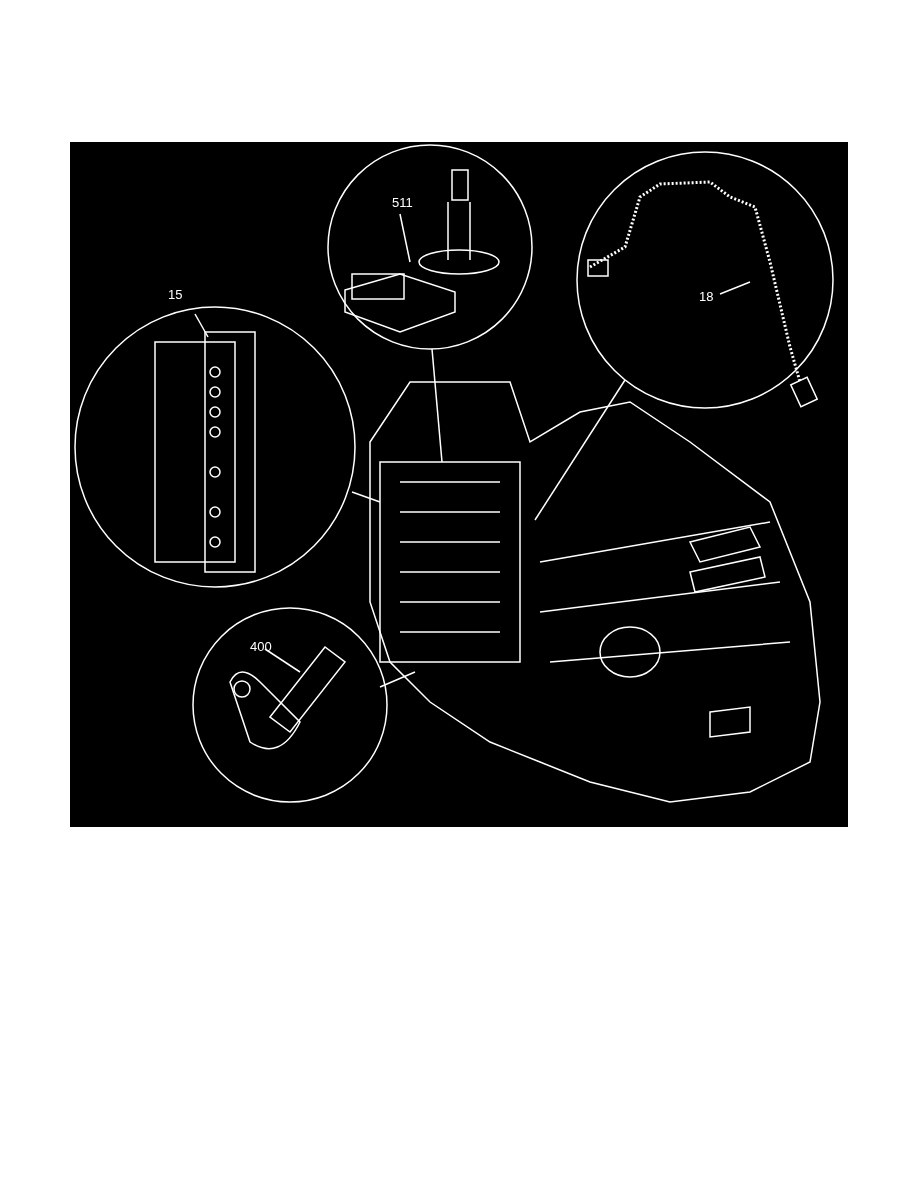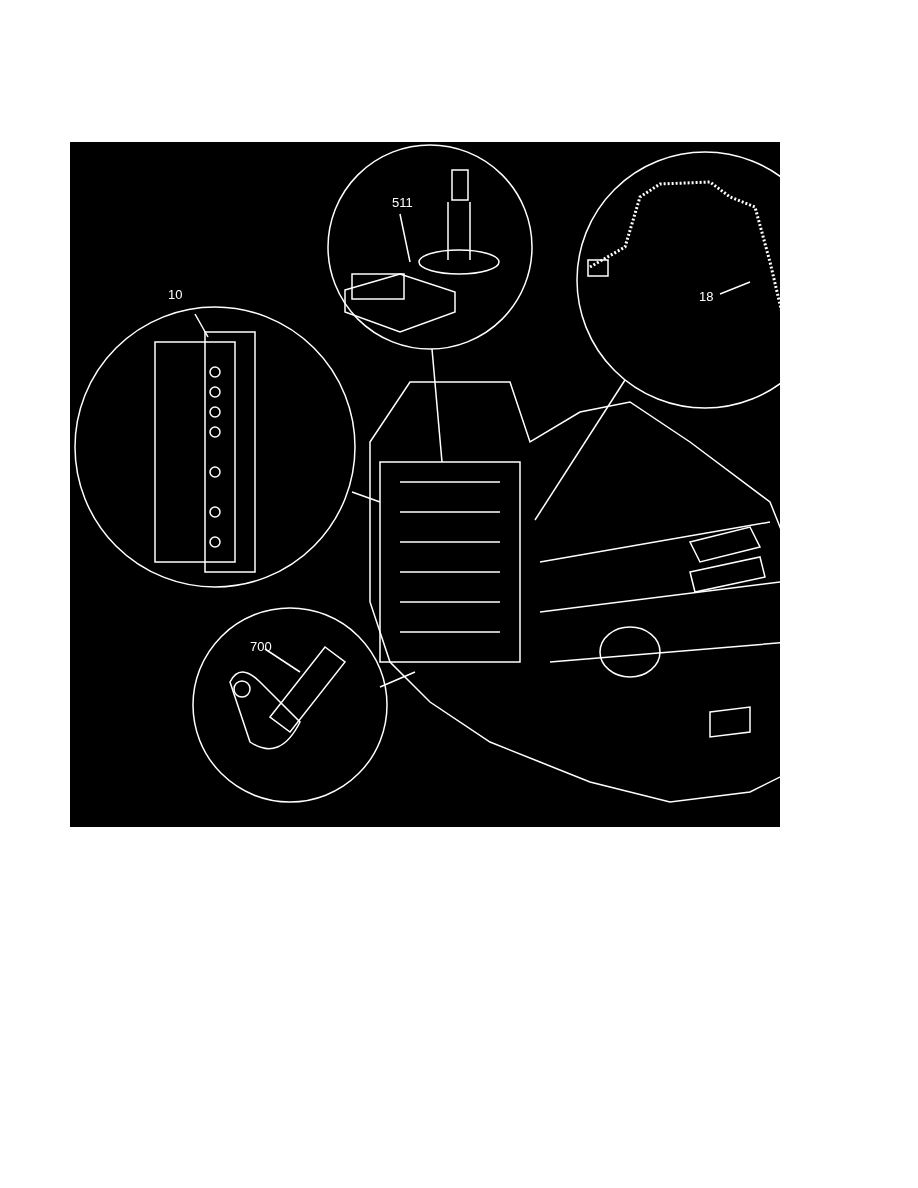--- a/index.html
+++ b/index.html
@@ -1,17 +1,17 @@
 <!DOCTYPE html>
 <html><head>
 <meta charset="utf-8">
 <style>
   html, body { margin: 0; padding: 0; background: #ffffff; }
   body { width: 918px; height: 1188px; position: relative; overflow: hidden; font-family: "Liberation Sans", sans-serif; }
-  #panel { position: absolute; left: 70px; top: 142px; width: 710px; height: 685px; background: #000000; overflow: hidden; }
+  #panel { position: absolute; left: 70px; top: 142px; width: 778px; height: 685px; background: #000000; overflow: hidden; }
   #panel svg { position: absolute; left: 0; top: 0; }
   .lbl { position: absolute; color: #ffffff; font-size: 13px; line-height: 13px; font-family: "Liberation Sans", sans-serif; }
 </style>
 </head>
 <body>
 
 <div id="panel">
   <svg width="778" height="685" viewBox="0 0 778 685">
     <g fill="none" stroke="#ffffff" stroke-width="1.5">
 
@@ -60,15 +60,15 @@
       <path d="M330 340 L430 340 M330 370 L430 370 M330 400 L430 400 M330 430 L430 430 M330 460 L430 460 M330 490 L430 490"></path>
       <path d="M470 420 L700 380 M470 470 L710 440 M480 520 L720 500"></path>
       <ellipse cx="560" cy="510" rx="30" ry="25"></ellipse>
       <path d="M620 400 L680 385 L690 405 L630 420 Z M620 430 L690 415 L695 435 L625 450 Z"></path>
       <path d="M640 570 L680 565 L680 590 L640 595 Z"></path>
     </g>
   </svg>
 
   <span class="lbl" style="left:322px; top:54px;">511</span>
   <span class="lbl" style="left:629px; top:148px;">18</span>
-  <span class="lbl" style="left:98px; top:146px;">10</span>
-  <span class="lbl" style="left:180px; top:498px;">700</span>
+  <span class="lbl" style="left:98px; top:146px;">15</span>
+  <span class="lbl" style="left:180px; top:498px;">400</span>
 </div>
 
 </body></html>

